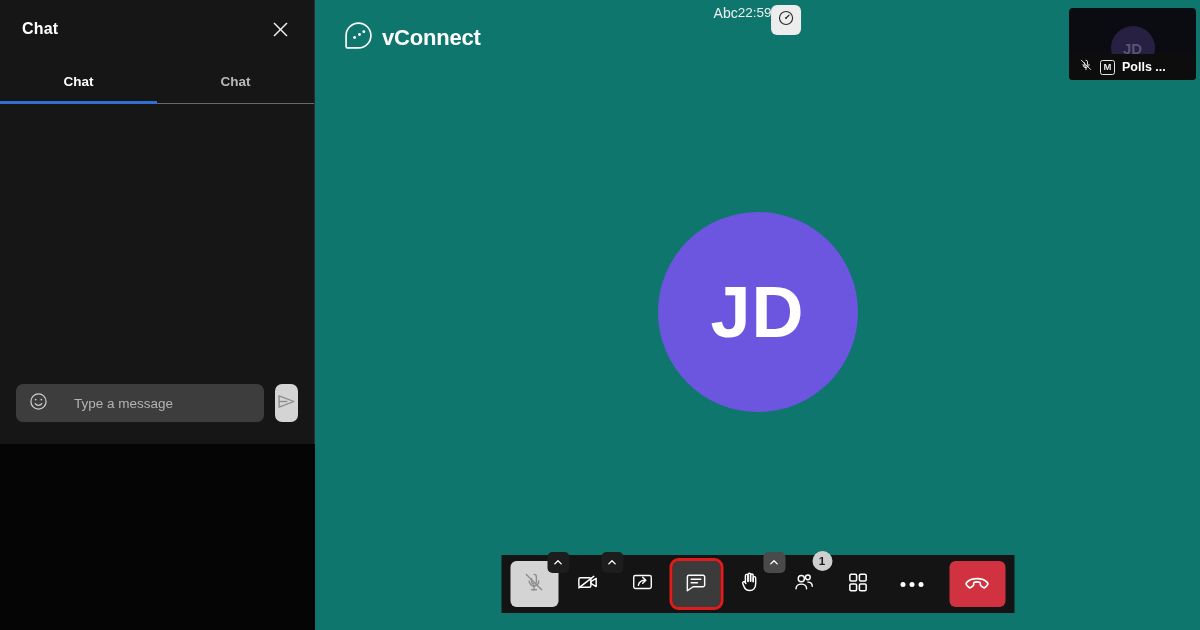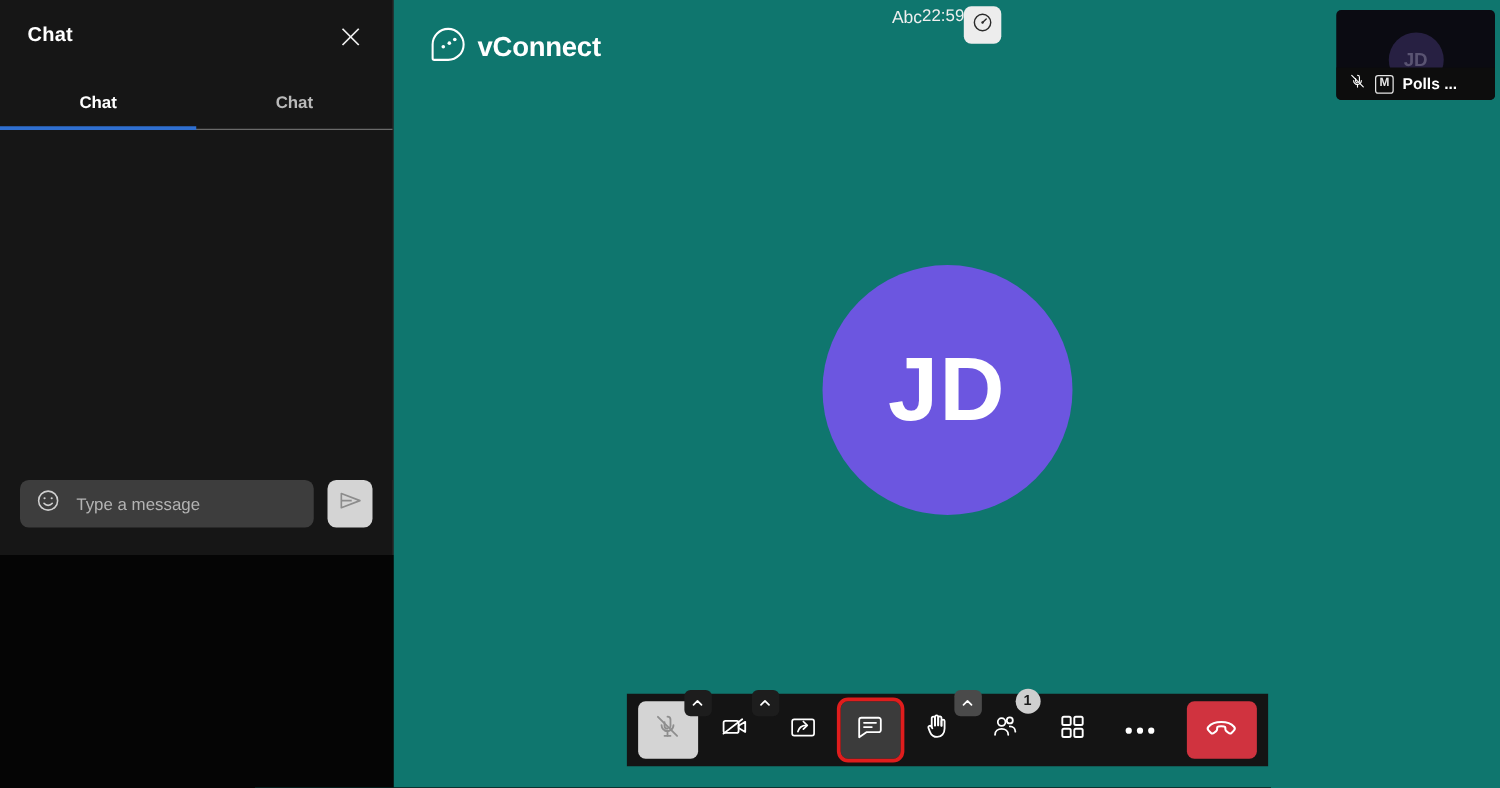--- a/index.html
+++ b/index.html
@@ -50,21 +50,21 @@
   }
   .chat-body { flex: 1 1 auto; background: #161616; }
 
   .composer {
     flex: 0 0 auto; padding: 0 16px 22px 16px;
     display: flex; align-items: center; gap: 11px;
   }
   .input-wrap {
     flex: 1 1 auto; height: 38px;
     background: #3d3d3d; border-radius: 7px;
-    display: flex; align-items: center; gap: 13px;
+    display: flex; align-items: center; gap: 26px;
     padding: 0 13px;
   }
   .input-wrap input {
     flex: 1 1 auto; background: transparent; border: none; outline: none;
     color: #e8e8e8; font-size: 13.5px; font-family: "Liberation Sans", sans-serif;
   }
   .input-wrap input::placeholder { color: #b3b3b3; }
   .send-btn {
     width: 40px; height: 38px; border-radius: 7px; background: #d4d4d4;
     display: flex; align-items: center; justify-content: center; cursor: pointer;

